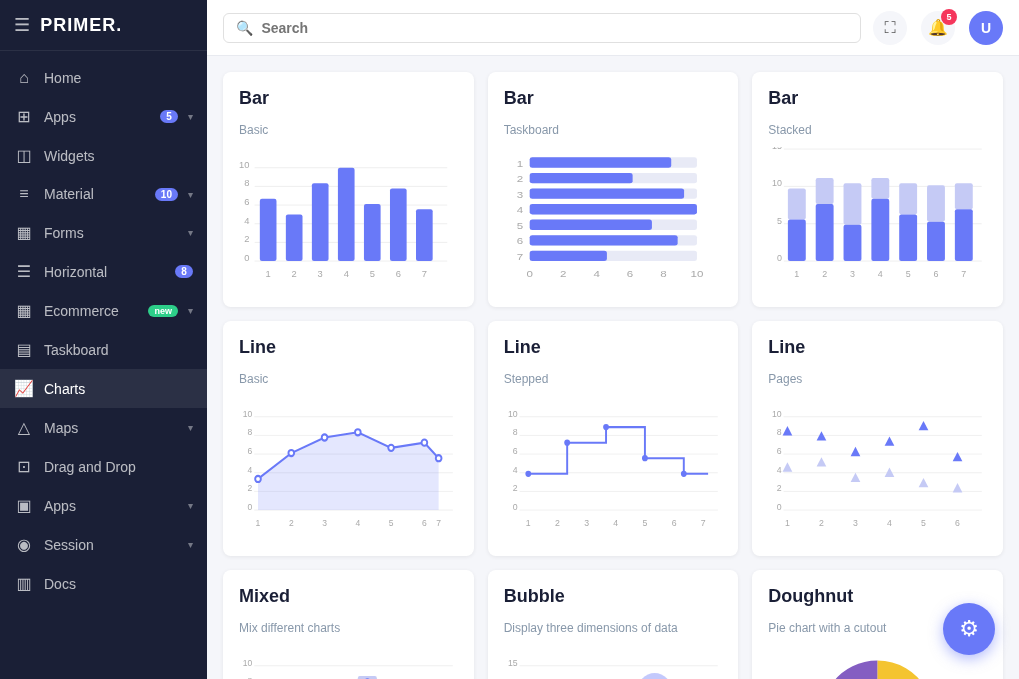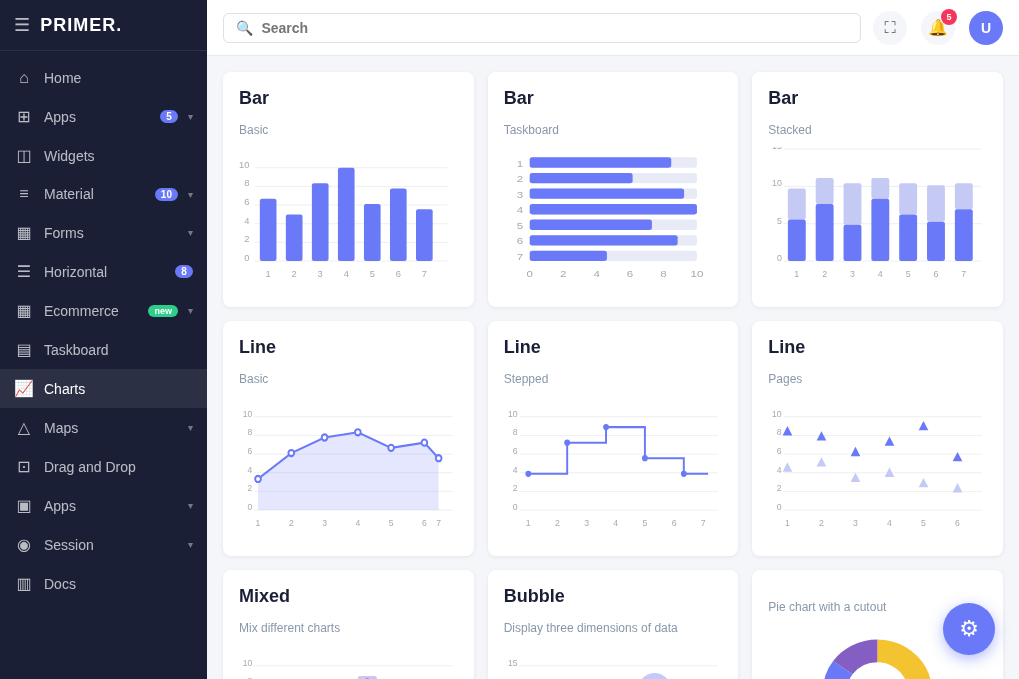--- a/index.html
+++ b/index.html
@@ -533,20 +533,21 @@
               <circle cx="155" cy="45" r="18" fill="rgba(105,121,248,0.4)"></circle>
               <circle cx="195" cy="75" r="10" fill="rgba(105,121,248,0.3)"></circle>
               <text x="14" y="110" text-anchor="end" font-size="9" fill="#aaa">0</text>
               <text x="14" y="80" text-anchor="end" font-size="9" fill="#aaa">5</text>
               <text x="14" y="50" text-anchor="end" font-size="9" fill="#aaa">10</text>
               <text x="14" y="20" text-anchor="end" font-size="9" fill="#aaa">15</text>
             </svg>
     </div>
   </div>
         <div class="chart-card">
+    <div class="chart-title">Doughnut</div>
     <div class="chart-subtitle">Pie chart with a cutout</div>
     <div class="chart-viz">
       <svg viewBox="0 0 200 135" preserveAspectRatio="none">
               <path d="M 100 15 A 50 50 0 0 1 140.45084971874738 94.38926261462366 L 122.65247584249853 81.45798706418924 A 28 28 0 0 0 100 37 Z" fill="#f4c430"></path>
               <path d="M 140.45084971874738 94.38926261462366 A 50 50 0 0 1 59.549150281252636 94.38926261462366 L 77.34752415750148 81.45798706418925 A 28 28 0 0 0 122.65247584249853 81.45798706418924 Z" fill="#f5365c"></path>
               <path d="M 59.549150281252636 94.38926261462366 A 50 50 0 0 1 59.54915028125262 35.61073738537635 L 77.34752415750147 48.54201293581076 A 28 28 0 0 0 77.34752415750148 81.45798706418925 Z" fill="#6979f8"></path>
               <path d="M 59.54915028125262 35.61073738537635 A 50 50 0 0 1 99.99999999999999 15 L 100 37 A 28 28 0 0 0 77.34752415750147 48.54201293581076 Z" fill="#845ec2"></path>
             </svg>
     </div>
   </div>

